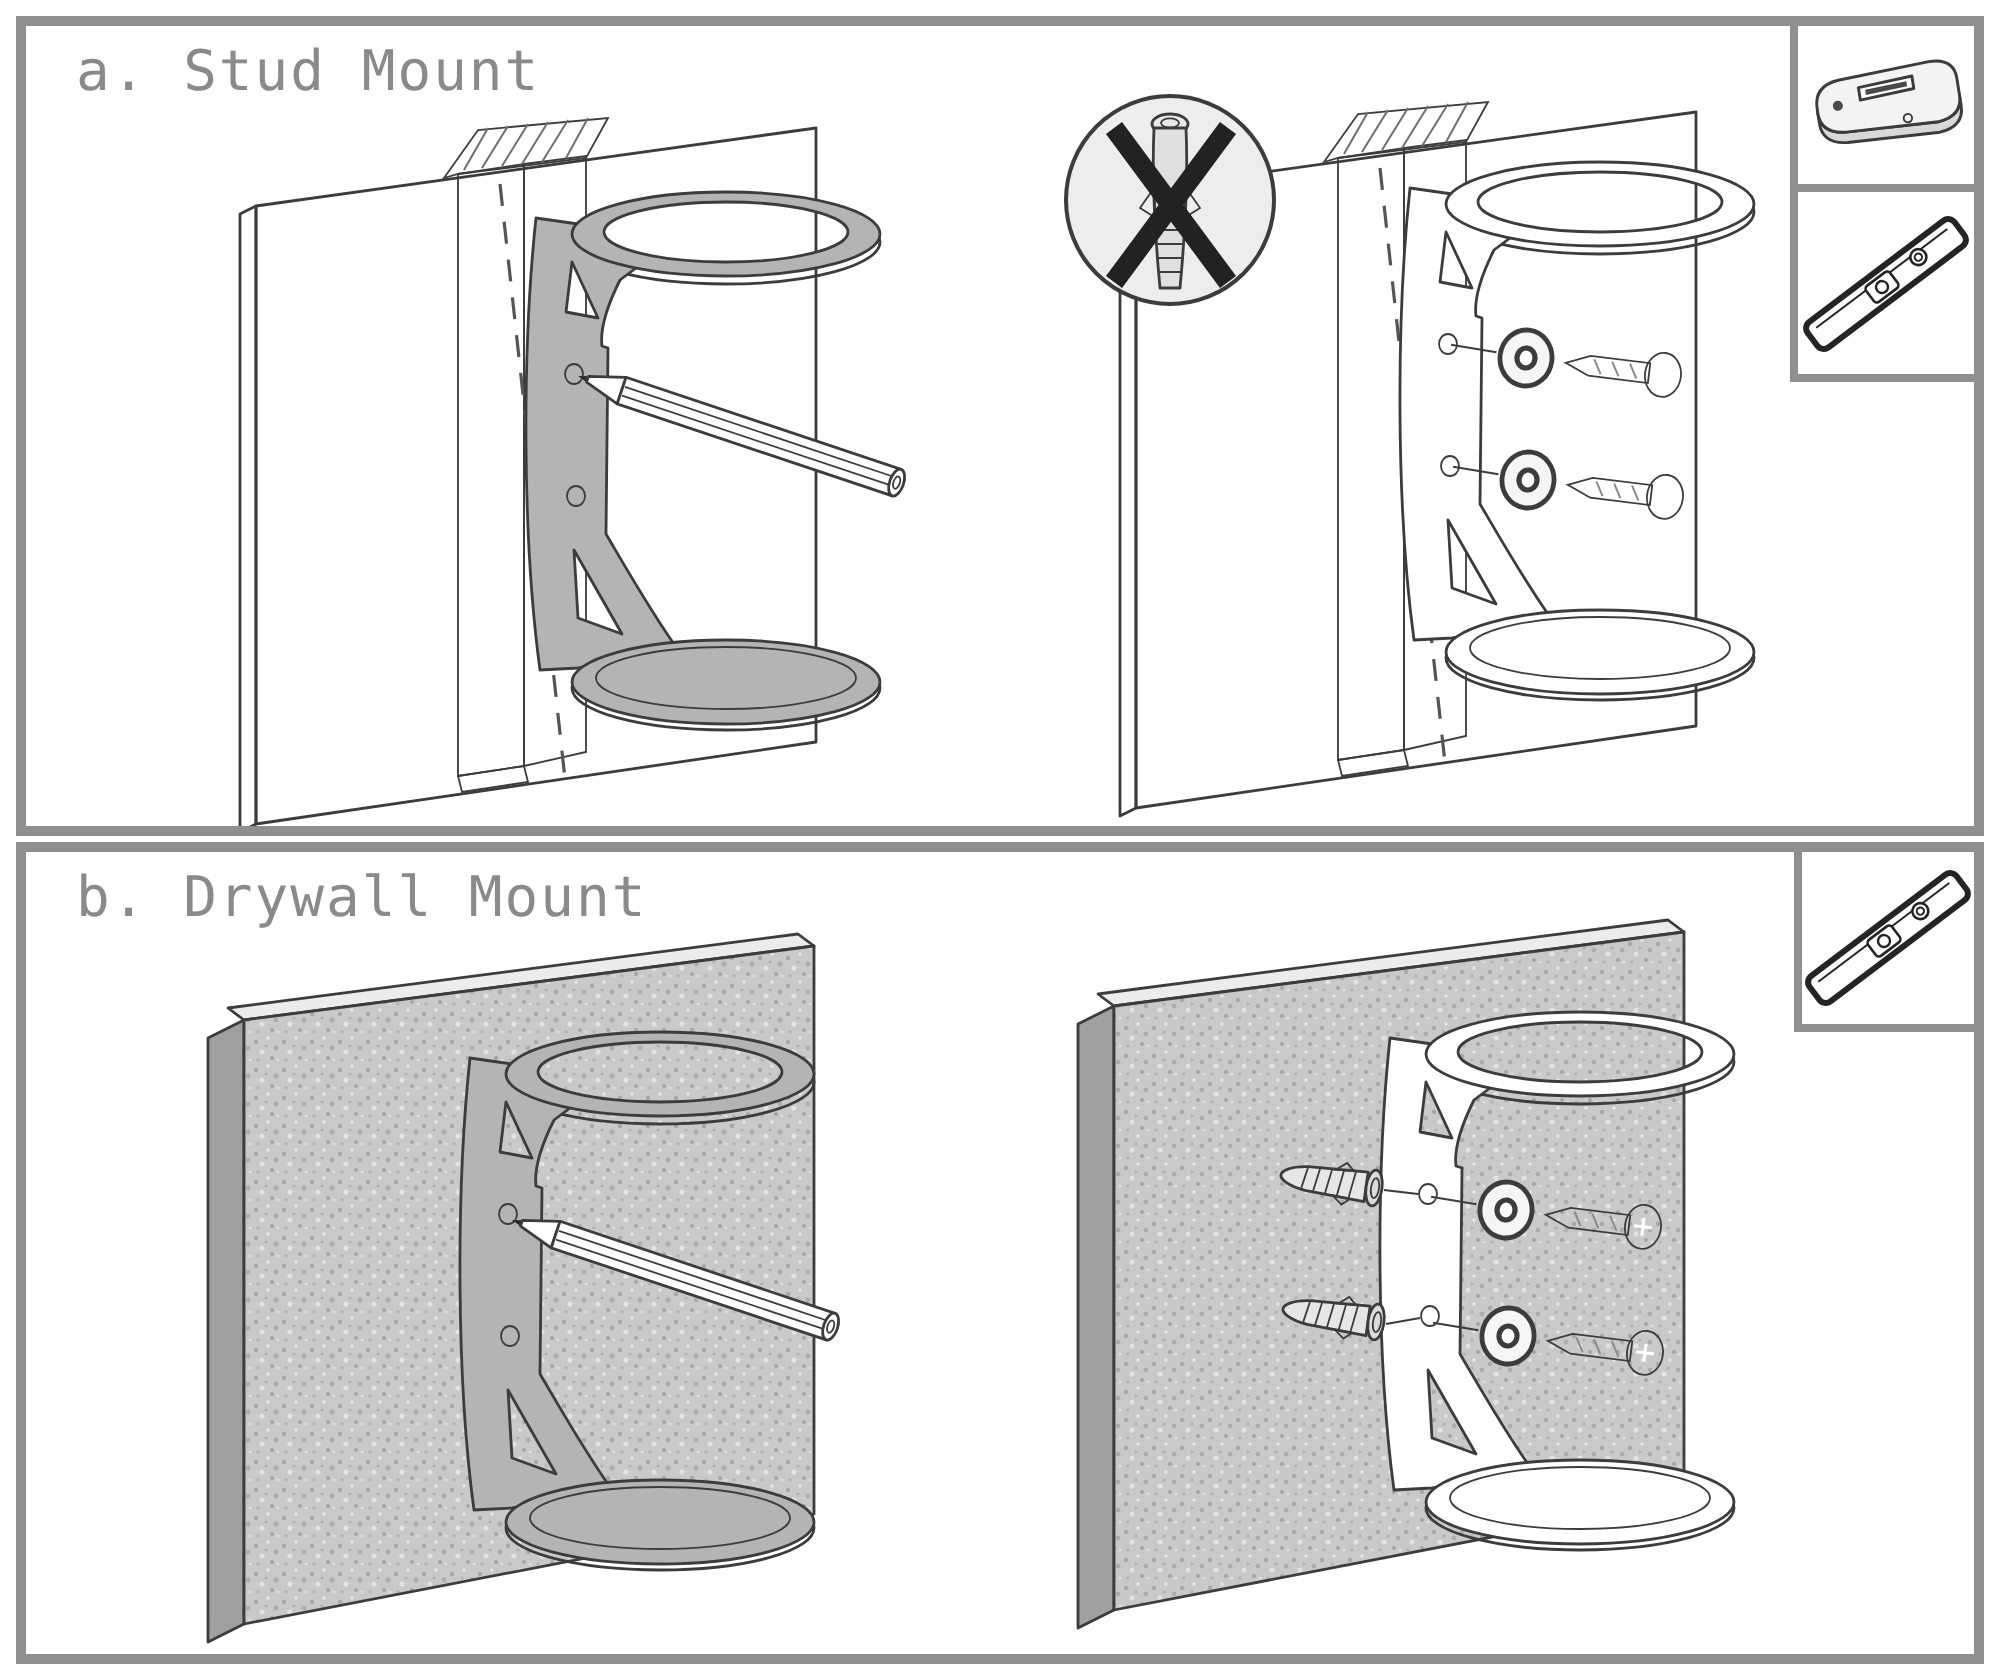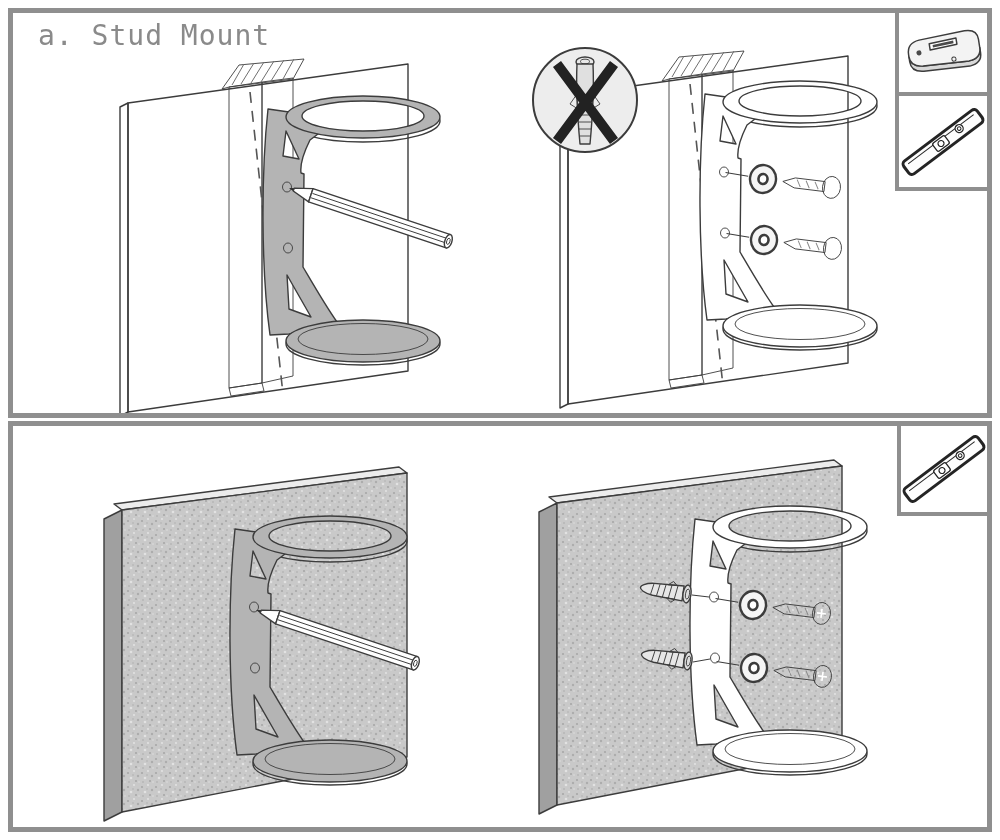--- a/index.html
+++ b/index.html
@@ -159,20 +159,21 @@
       </svg>
     </div>
     <div class="inset" style="left:882px;top:83px;width:92px;height:95px;">
       <svg width="88" height="91">
         <use href="#level" transform="translate(44,46) rotate(-37)"></use>
       </svg>
     </div>
   </section>
 
   <section class="panel panel-b">
+    <div class="panel-title">b. Drywall Mount</div>
 
     <svg class="scene" width="974" height="401" viewBox="13 426 974 401">
 
       <g>
         <use href="#drywall"></use>
         <use href="#bracket" transform="translate(225,499)" style="color:#b4b4b4"></use>
         <use href="#pencil" transform="translate(256,610) rotate(18.5)"></use>
       </g>
 
       <g>

